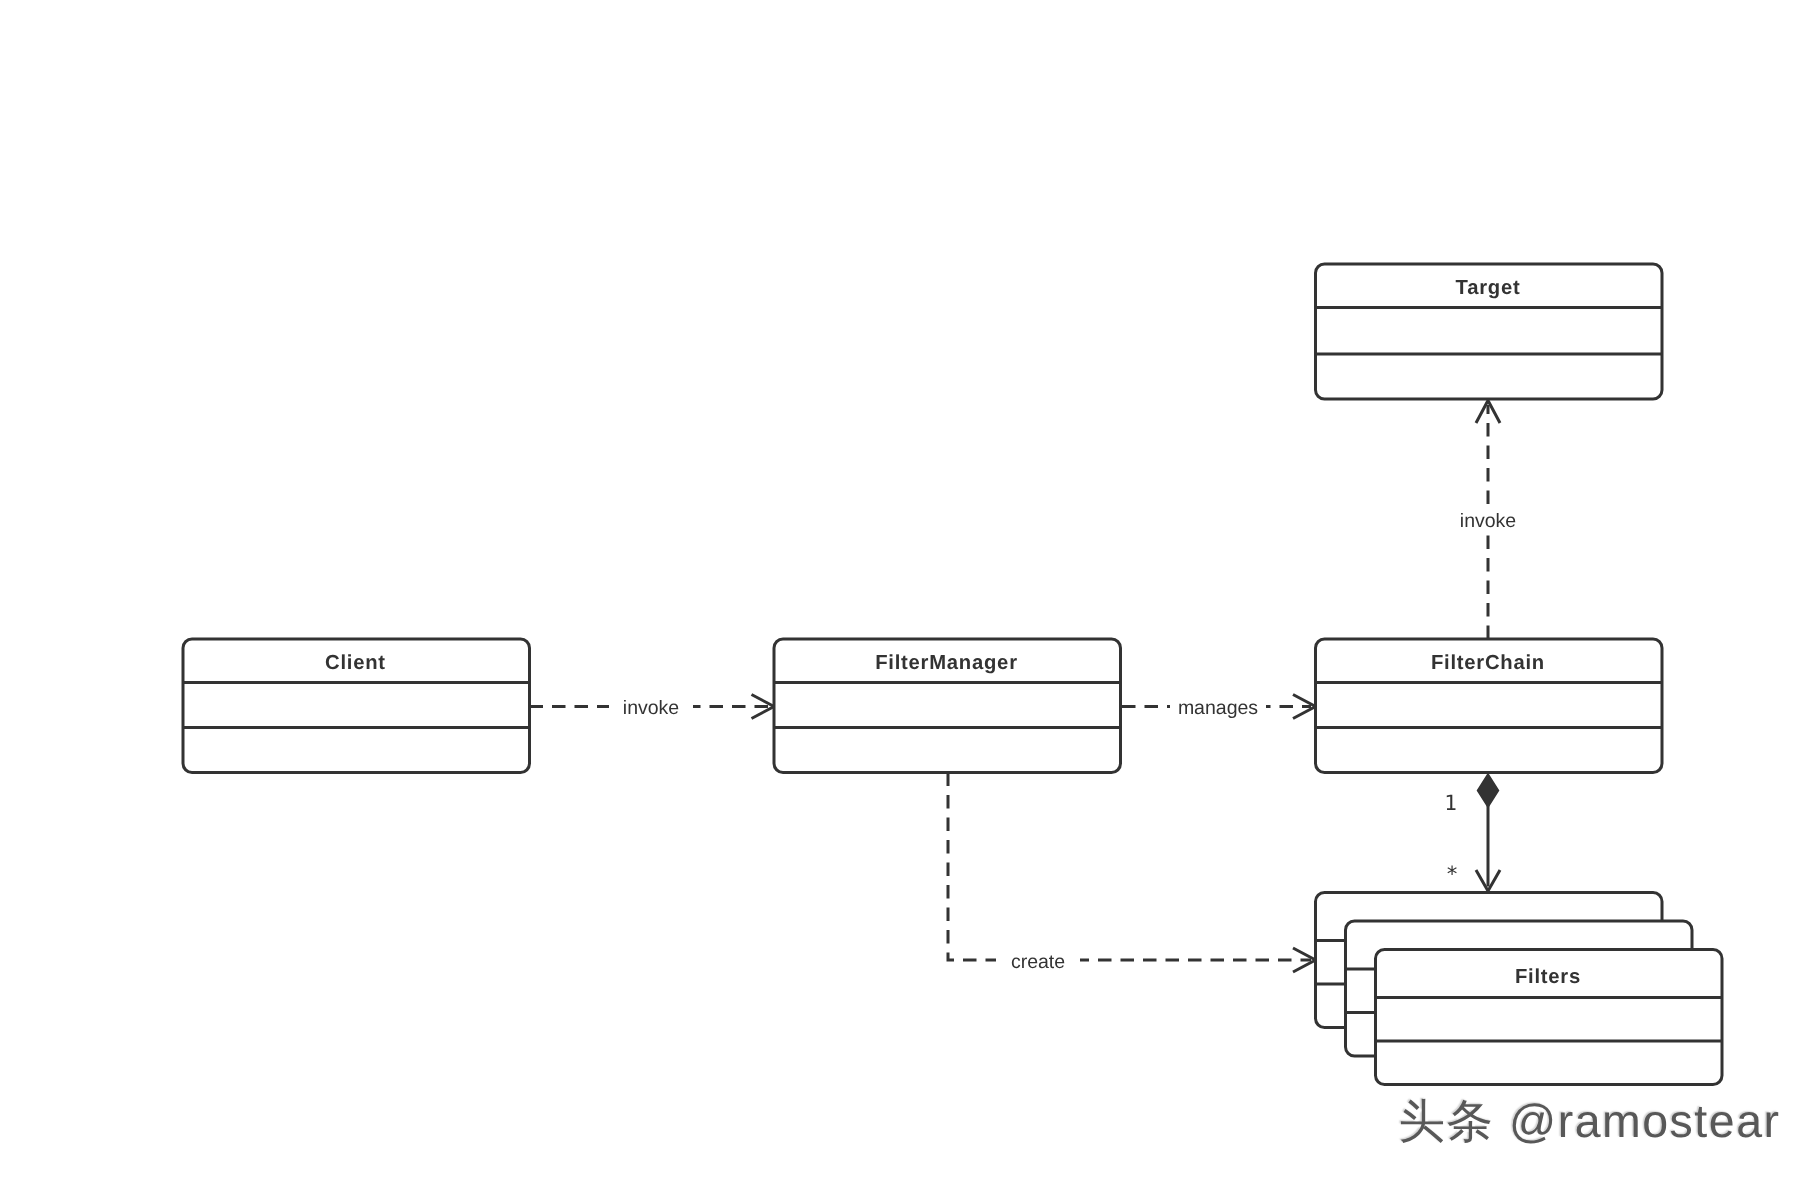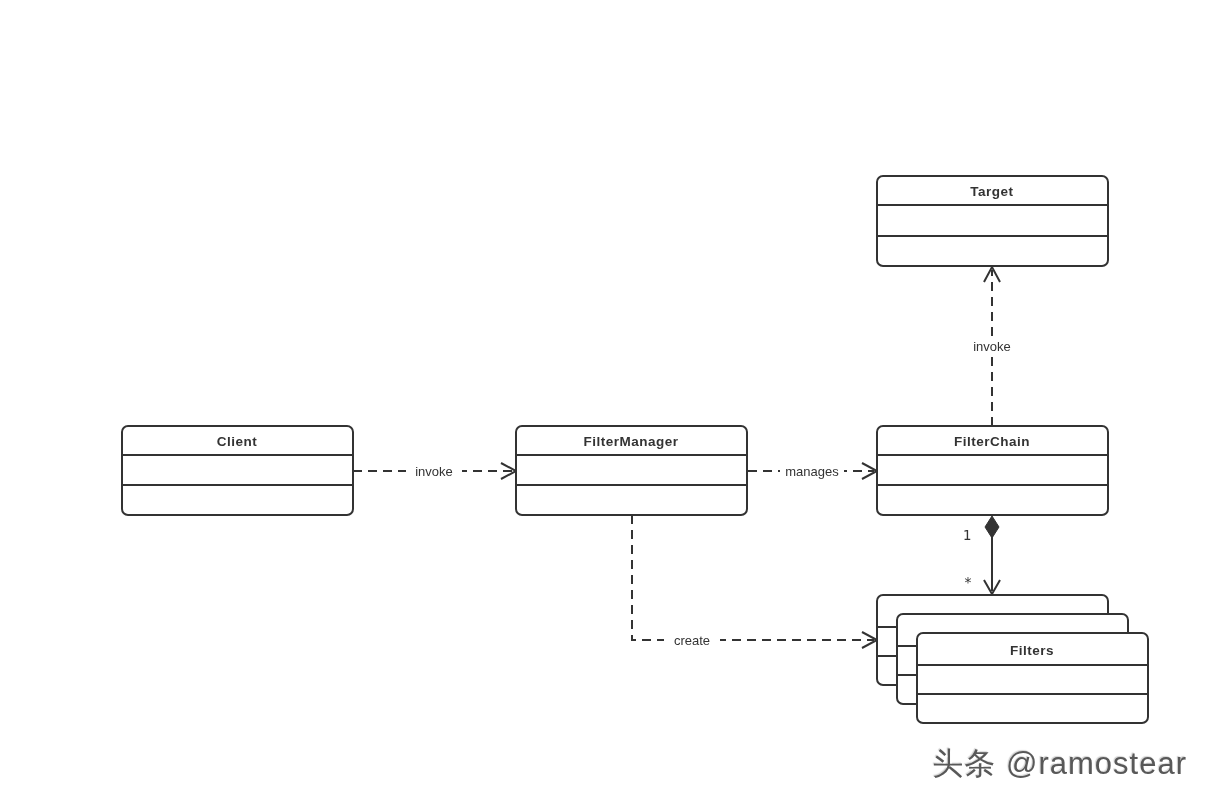--- a/index.html
+++ b/index.html
@@ -17,21 +17,20 @@
   .cls{font-size:13.5px;font-weight:bold;fill:#333333;text-anchor:middle;letter-spacing:0.5px;}
   .lbl{font-size:13px;fill:#333333;text-anchor:middle;}
   .lbl-bg{fill:#ffffff;}
   .mult{font-size:14px;fill:#333333;text-anchor:middle;font-family:"DejaVu Sans Mono",monospace;}
   .watermark{
     position:absolute;top:727px;right:22px;
     font-size:31px;font-weight:500;color:#585858;letter-spacing:1px;
     text-shadow:2px 2px 1px #ffffff,-1px -1px 1px rgba(0,0,0,0.18);
     font-family:"Liberation Sans","DejaVu Sans",sans-serif;
     white-space:nowrap;
-    margin-top:16px;
   }
 </style>
 </head>
 <body>
 
 <div class="canvas">
   <svg width="1209" height="787" viewBox="0 0 1209 787">
 
     <g>
       <line class="dash" x1="353" y1="471" x2="513" y2="471"></line>

